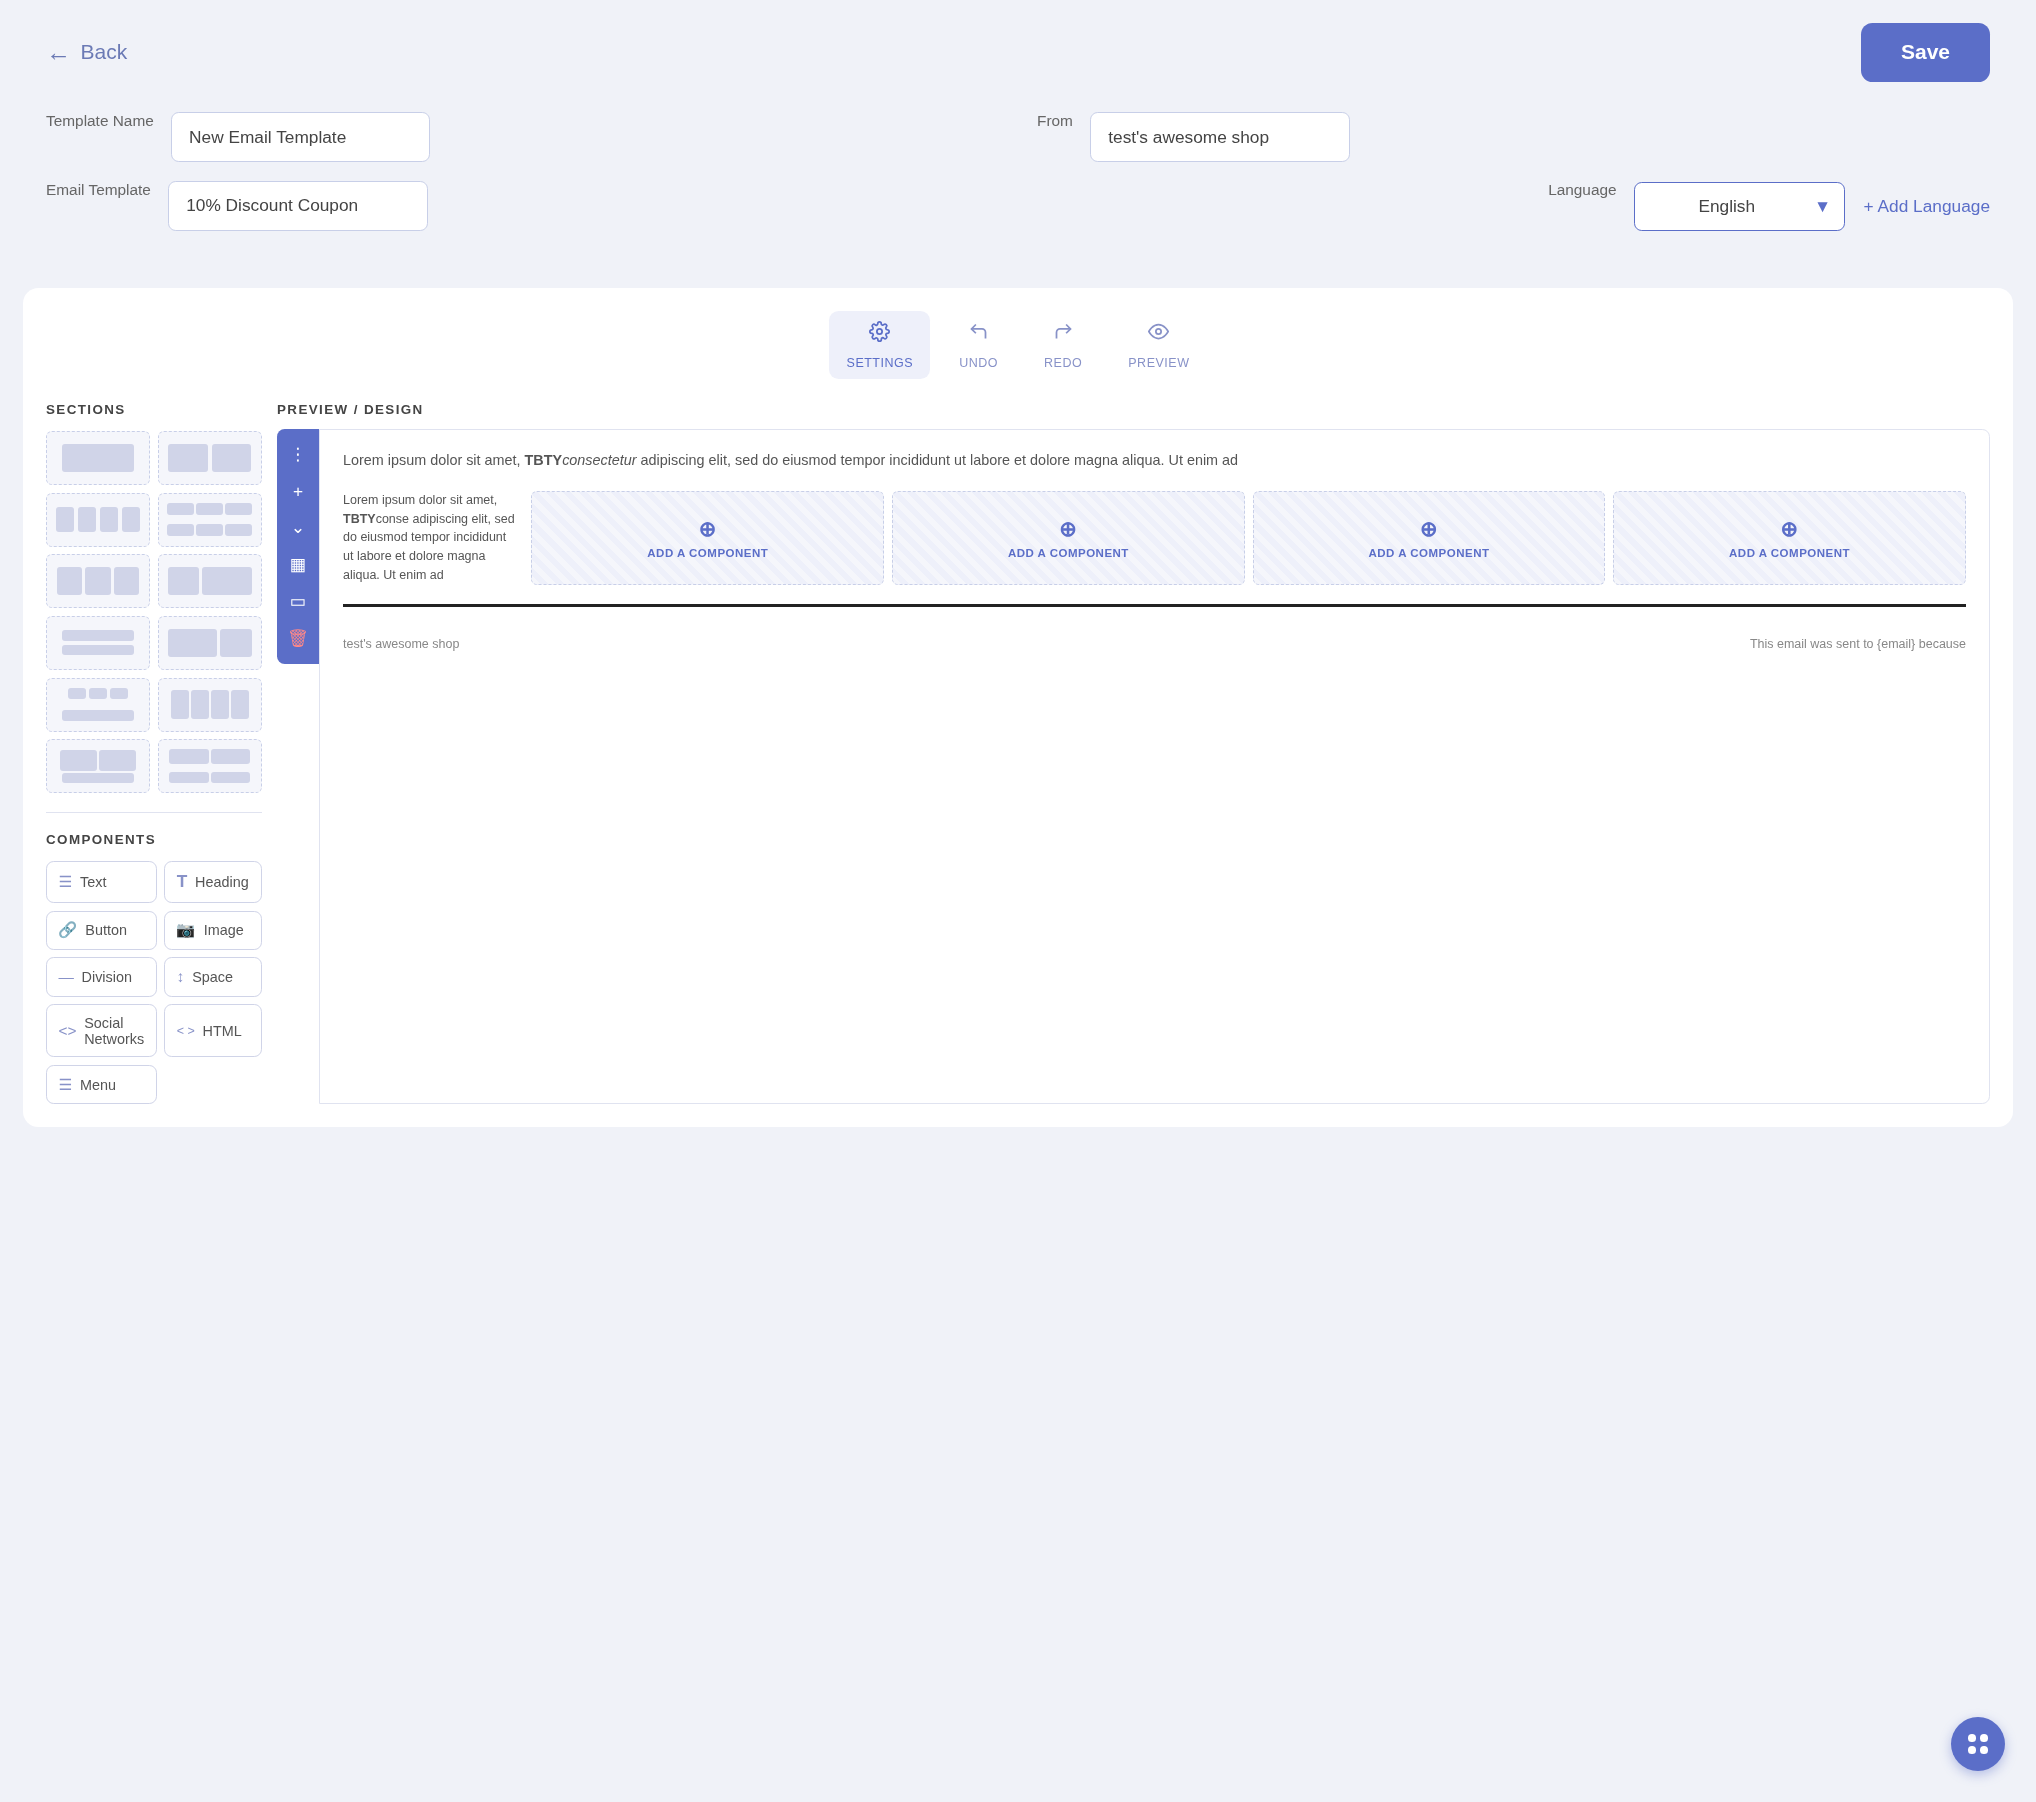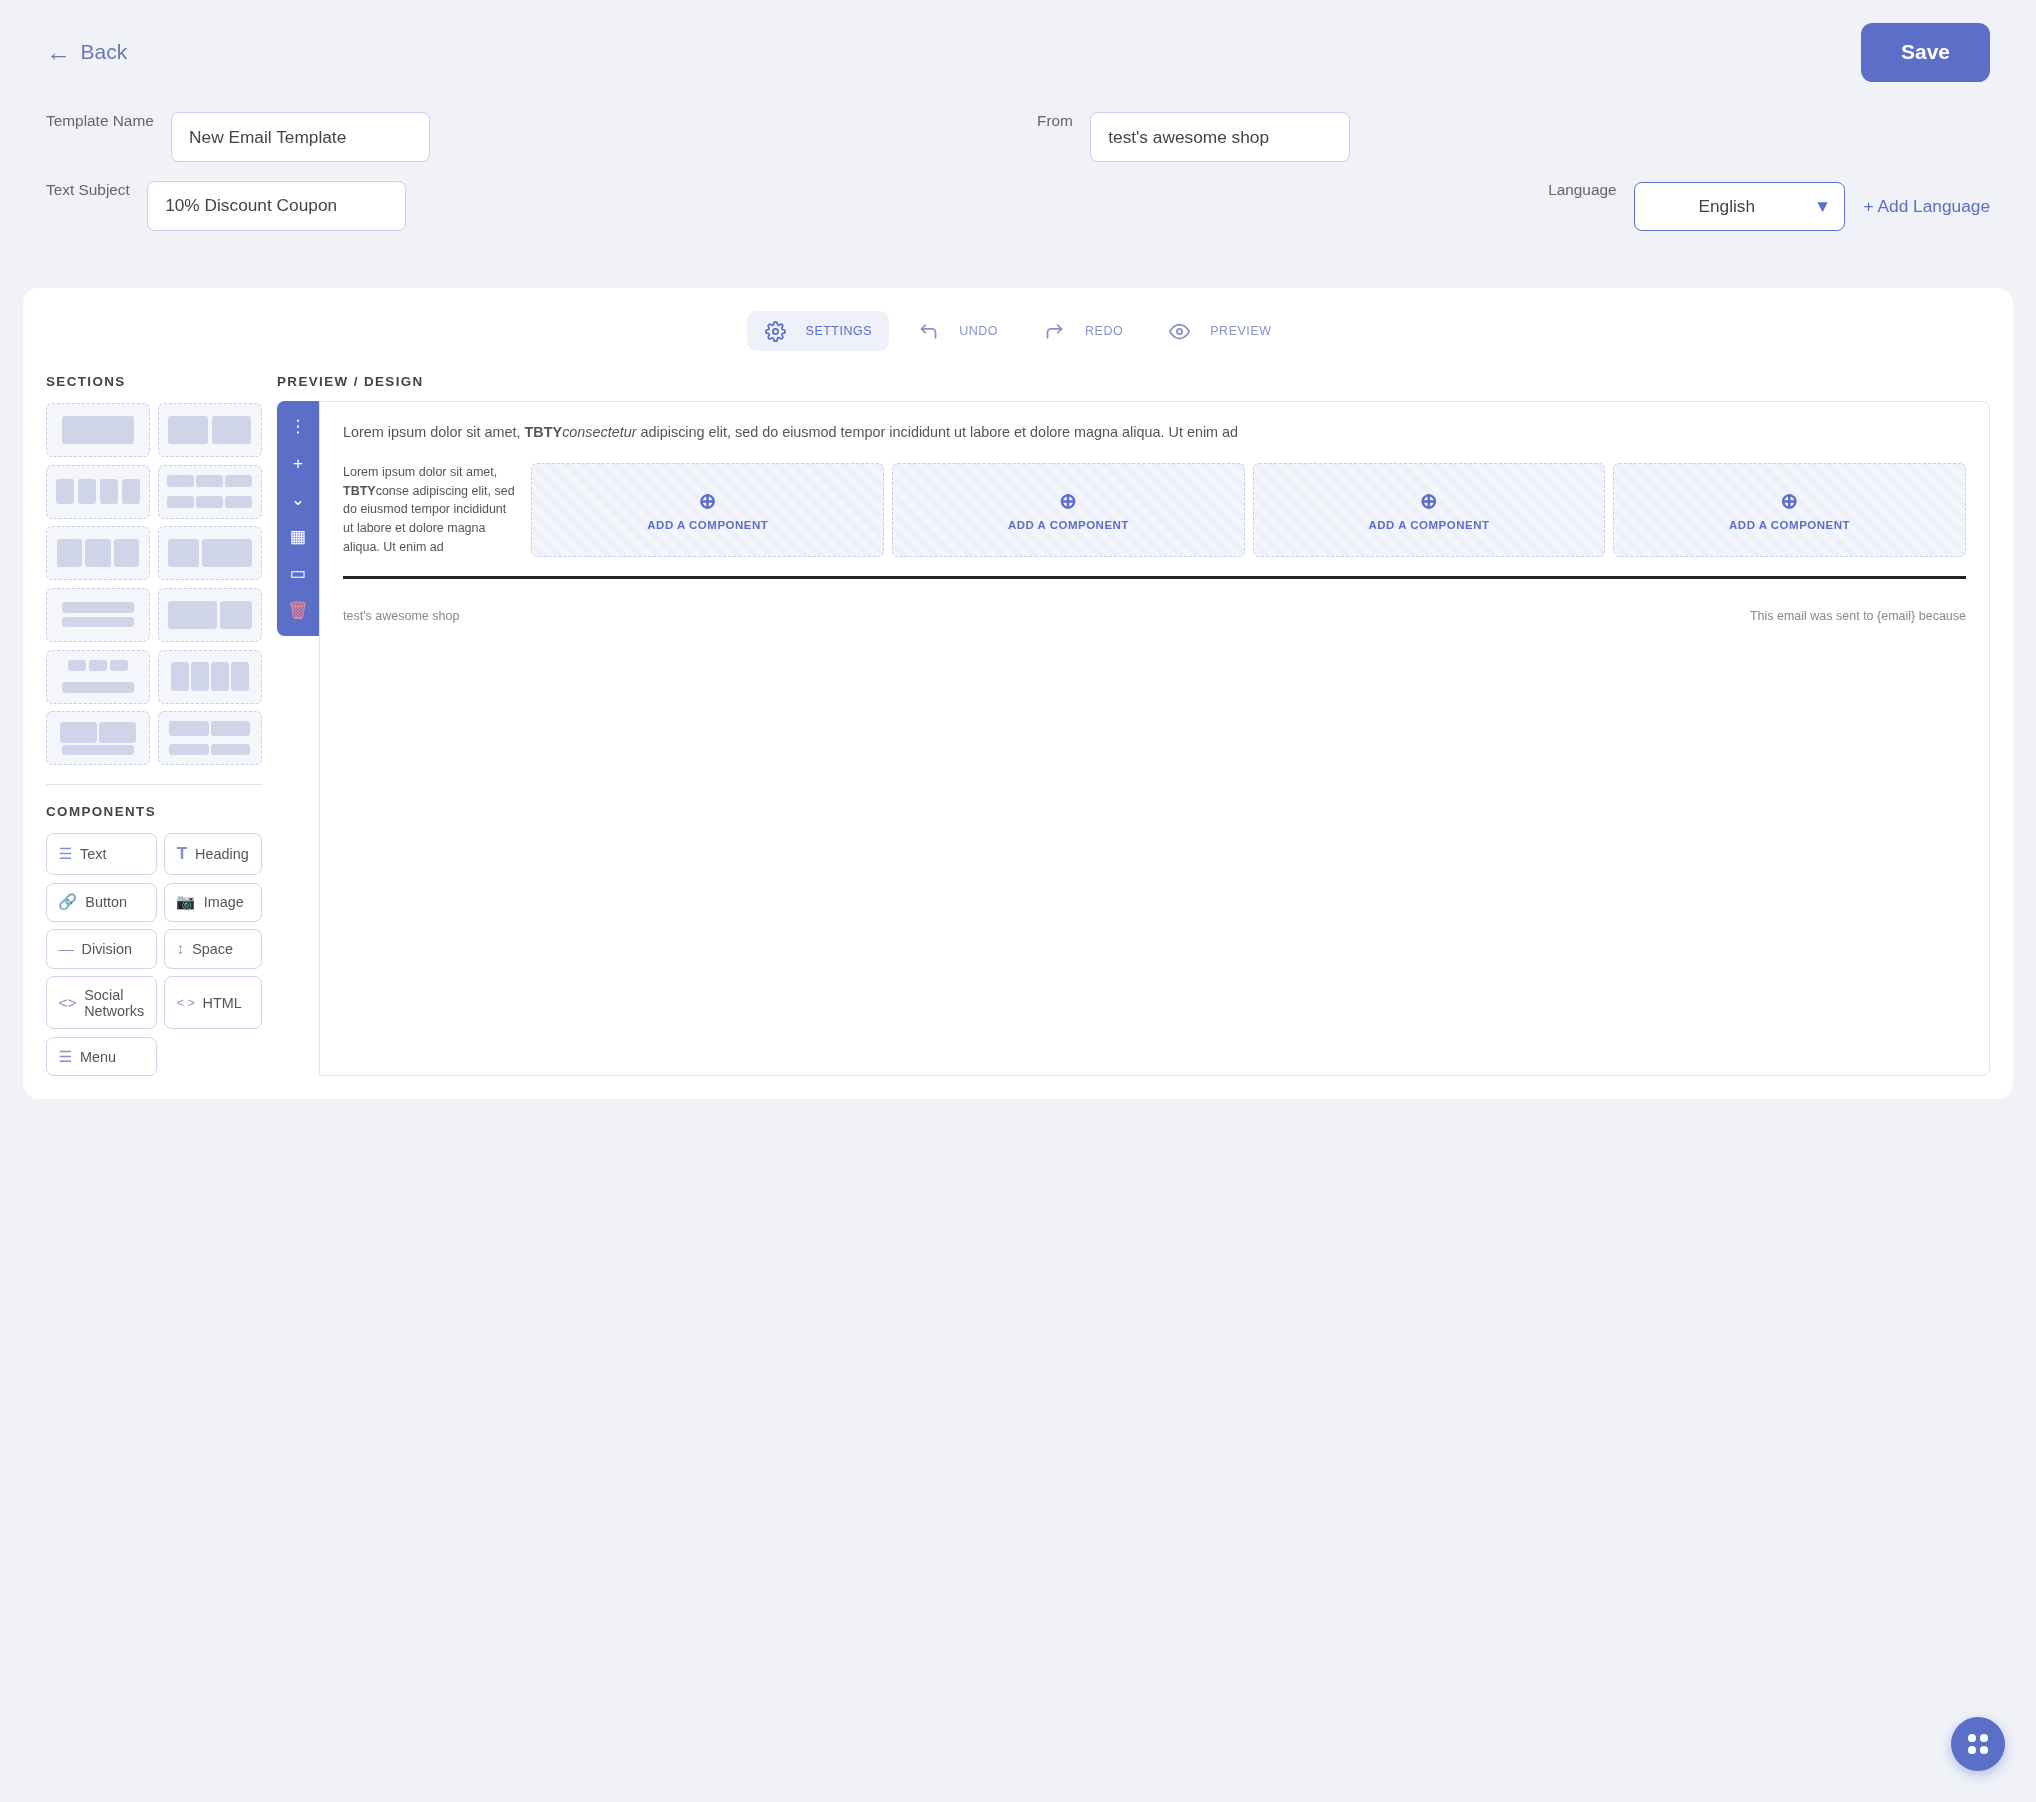--- a/index.html
+++ b/index.html
@@ -129,23 +129,23 @@
 
     
     .toolbar {
       display: flex;
       justify-content: center;
       gap: 11.5px;
       margin-bottom: 23px;
     }
     .toolbar-item {
       display: flex;
-      flex-direction: row;
-      align-items: center;
-      gap: 20px;
+      flex-direction: column;
+      align-items: center;
+      gap: 14px;
       padding: 9.6px 17.3px;
       border-radius: 9.6px;
       cursor: pointer;
       color: #8892c8;
       font-size: 12.5px;
       letter-spacing: 0.5px;
       border: none;
       background: none;
     }
     .toolbar-item.active {
@@ -398,21 +398,21 @@
       <label class="form-label">Template Name</label>
       <input class="form-input" type="text" value="New Email Template" style="">
     </div>
     <div class="form-group half">
       <label class="form-label">From</label>
       <input class="form-input" type="text" value="test's awesome shop" style="">
     </div>
   </div>
   <div class="form-row">
     <div class="form-group half">
-      <label class="form-label">Text Subject</label>
+      <label class="form-label">Email Template</label>
       <input class="form-input" type="text" value="10% Discount Coupon" style="">
     </div>
     <div class="form-group">
       <label class="form-label">Language</label>
       <div class="language-row">
         <div class="form-select-wrap">
           <select class="form-select">
             <option>English</option>
           </select>
           <span class="select-chevron">▼</span>

